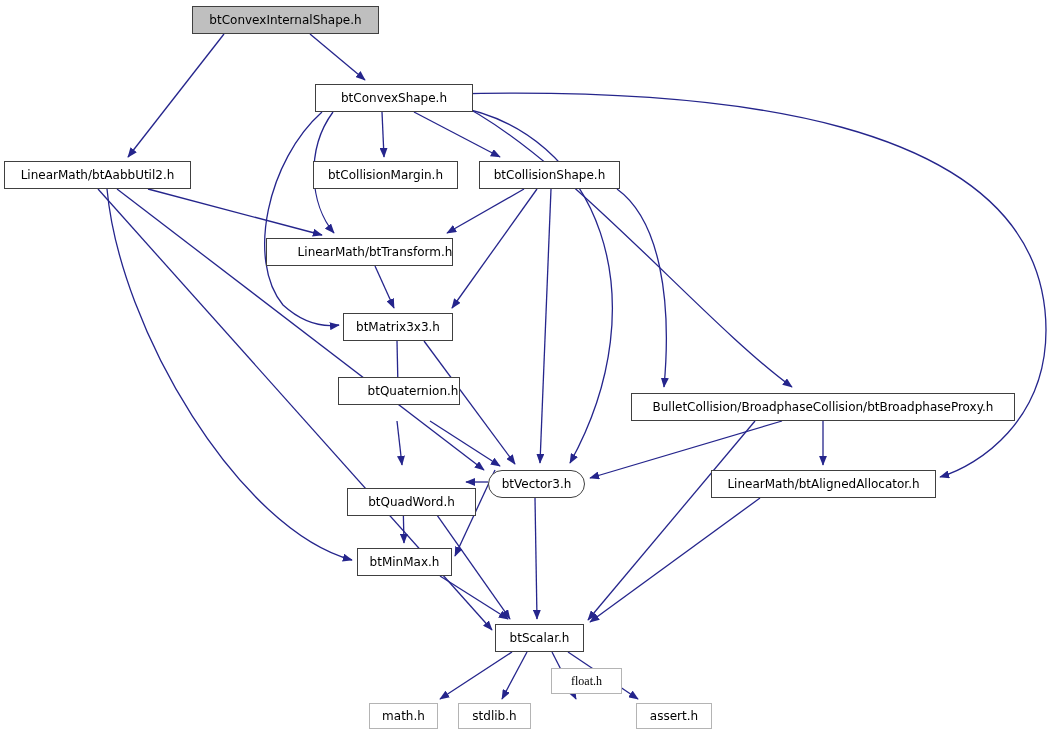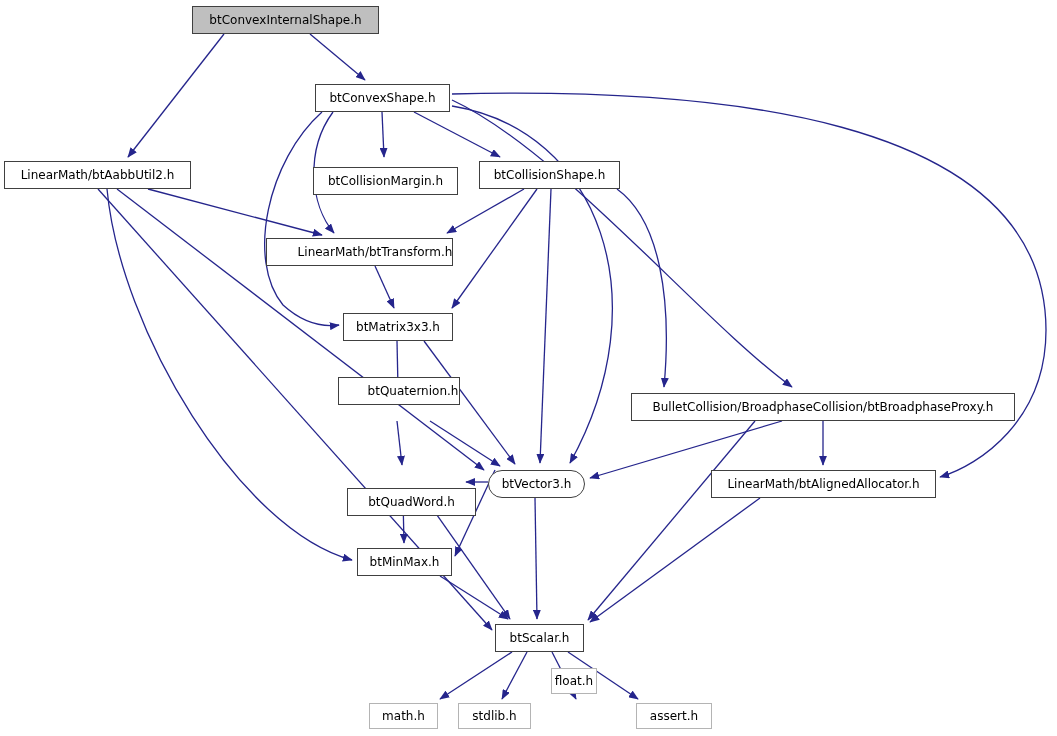--- a/index.html
+++ b/index.html
@@ -97,27 +97,27 @@
       <path d="M552,652 L576,699"></path>
 
       <path d="M568,652 L638,699"></path>
     </g>
   </svg>
 
   <div id="nodes">
       <div class="node current" style="left: 192px; top: 6px; width: 187px; height: 28px;">
         <span class="lbl">btConvexInternalShape.h</span>
       </div>
-      <div class="node" style="left: 315px; top: 84px; width: 135px; height: 28px; text-align: right;">
+      <div class="node" style="left: 315px; top: 84px; width: 158px; height: 28px; text-align: right;">
         <span class="lbl">btConvexShape.h</span>
       </div>
       <div class="node" style="left: 4px; top: 161px; width: 187px; height: 28px;">
         <span class="lbl">LinearMath/btAabbUtil2.h</span>
       </div>
-      <div class="node" style="left: 313px; top: 161px; width: 145px; height: 28px; margin-top: 6px;">
+      <div class="node" style="left: 313px; top: 161px; width: 145px; height: 28px;">
         <span class="lbl">btCollisionMargin.h</span>
       </div>
       <div class="node" style="left: 479px; top: 161px; width: 141px; height: 28px;">
         <span class="lbl">btCollisionShape.h</span>
       </div>
       <div class="node" style="left: 266px; top: 238px; width: 187px; height: 28px; padding-left: 31px;">
         <span class="lbl">LinearMath/btTransform.h</span>
       </div>
       <div class="node" style="left: 343px; top: 313px; width: 110px; height: 28px;">
         <span class="lbl">btMatrix3x3.h</span>
@@ -142,20 +142,20 @@
       </div>
       <div class="node" style="left: 495px; top: 624px; width: 89px; height: 28px;">
         <span class="lbl">btScalar.h</span>
       </div>
       <div class="node sys" style="left: 369px; top: 703px; width: 69px; height: 26px;">
         <span class="lbl">math.h</span>
       </div>
       <div class="node sys" style="left: 458px; top: 703px; width: 73px; height: 26px;">
         <span class="lbl">stdlib.h</span>
       </div>
-      <div class="node sys" style="left: 551px; top: 668px; width: 46px; height: 26px;">
+      <div class="node sys" style="left: 551px; top: 668px; width: 71px; height: 26px; font-family: Liberation Serif, serif;">
         <span class="lbl">float.h</span>
       </div>
       <div class="node sys" style="left: 636px; top: 703px; width: 76px; height: 26px;">
         <span class="lbl">assert.h</span>
       </div>
     </div>
 </div>
 
 </body></html>

